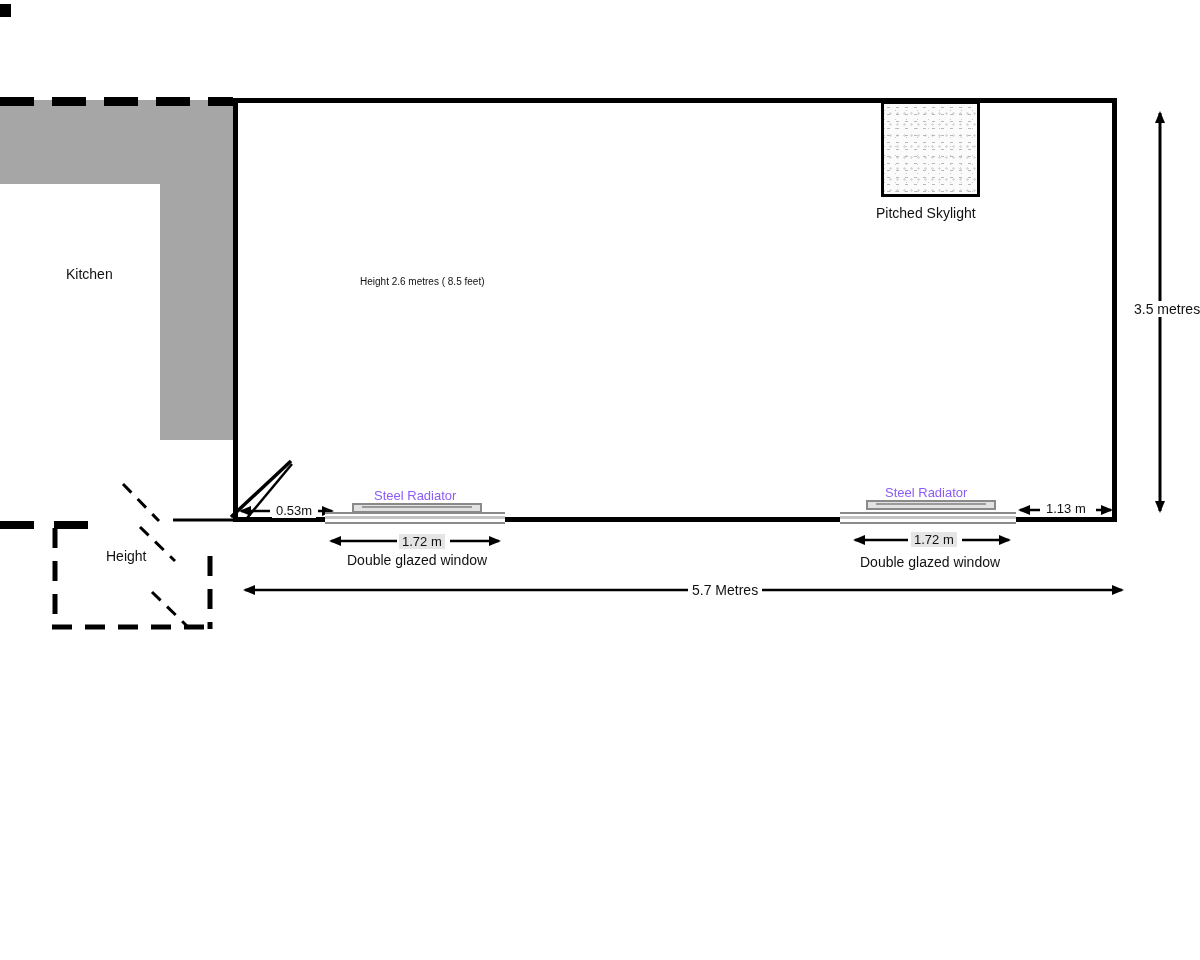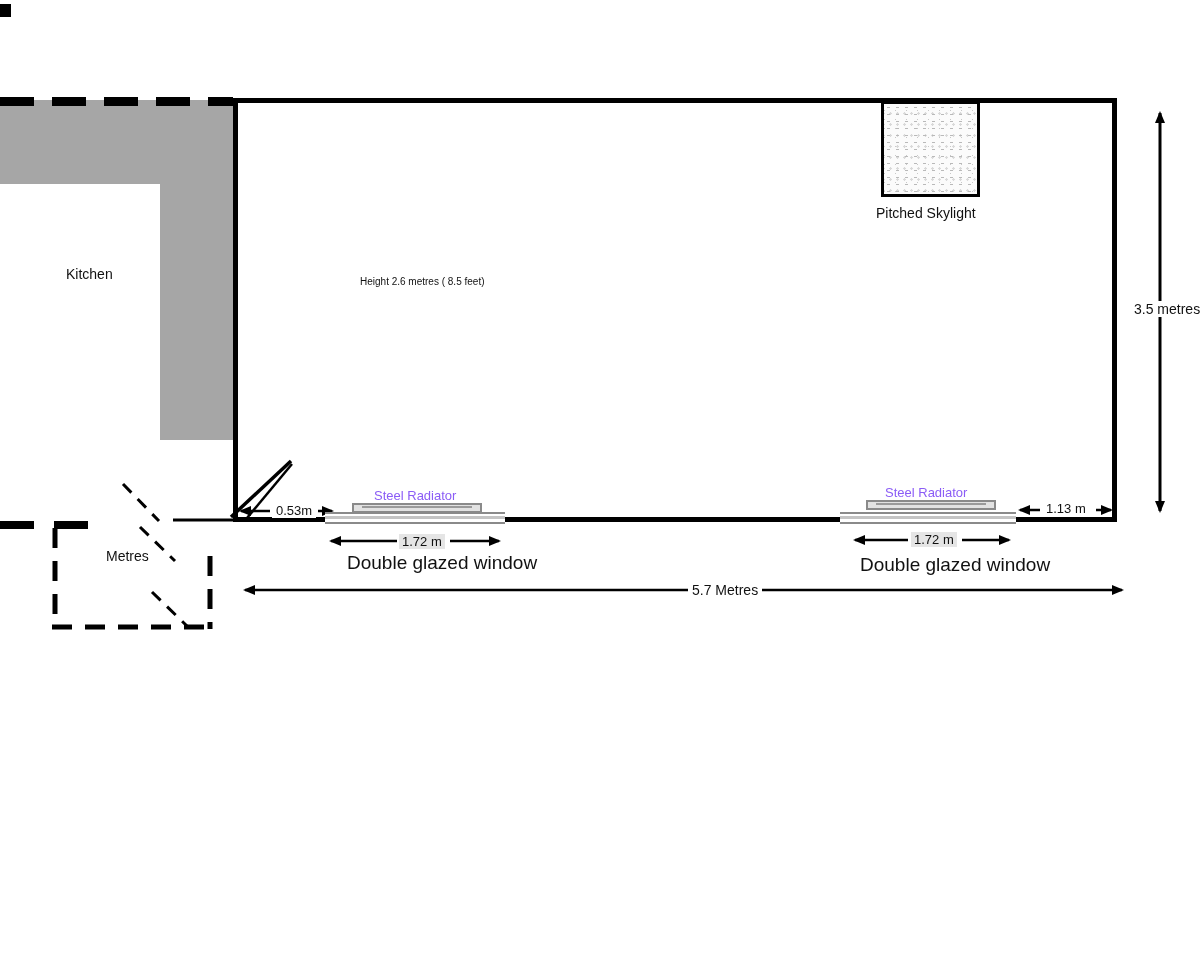--- a/index.html
+++ b/index.html
@@ -57,40 +57,40 @@
   }
   .radiator .fin{margin:1px 8px 0 8px;height:2px;background:#9a9a9a;}
   .radiator-1{left:352px;top:503px;width:130px;}
   .radiator-2{left:866px;top:500px;width:130px;}
   .radiator-label{font-size:13px;color:#8b5cf6;z-index:5;white-space:nowrap;}
   .radiator-label-1{left:374px;top:488px;}
   .radiator-label-2{left:885px;top:485px;}
   .win-width{font-size:13px;background:#e5e5e5;padding:0 3px;z-index:5;}
   .win-width-1{left:399px;top:534px;}
   .win-width-2{left:911px;top:532px;}
-  .win-type{font-size:19px;z-index:5;white-space:nowrap;}
+  .win-type{font-size:14px;z-index:5;white-space:nowrap;}
   .win-type-1{left:347px;top:552px;}
   .win-type-2{left:860px;top:554px;}
   svg.overlay{left:0;top:0;z-index:3;}
 </style>
 </head>
 <body>
 
 <div id="canvas">
 
 
   <div class="abs room"></div>
 
   <div class="abs gray-wall wall-h"></div>
   <div class="abs gray-wall wall-v"></div>
   <div class="abs dashed-top-wall"></div>
   <div class="abs corner-mark"></div>
 
   <div class="abs label kitchen-label">Kitchen</div>
-  <div class="abs label porch-label">Metres</div>
+  <div class="abs label porch-label">Height</div>
 
   <div class="abs skylight"></div>
   <div class="abs label skylight-label">Pitched Skylight</div>
 
   <div class="abs label height-note">Height 2.6 metres ( 8.5 feet)</div>
 
   <svg class="abs overlay" width="1200" height="960" viewBox="0 0 1200 960">
     <defs>
       <marker id="ah" markerWidth="14" markerHeight="12" refX="10" refY="5" orient="auto" markerUnits="userSpaceOnUse">
         <path d="M0,0 L12,5 L0,10 Z" fill="#000"></path>

